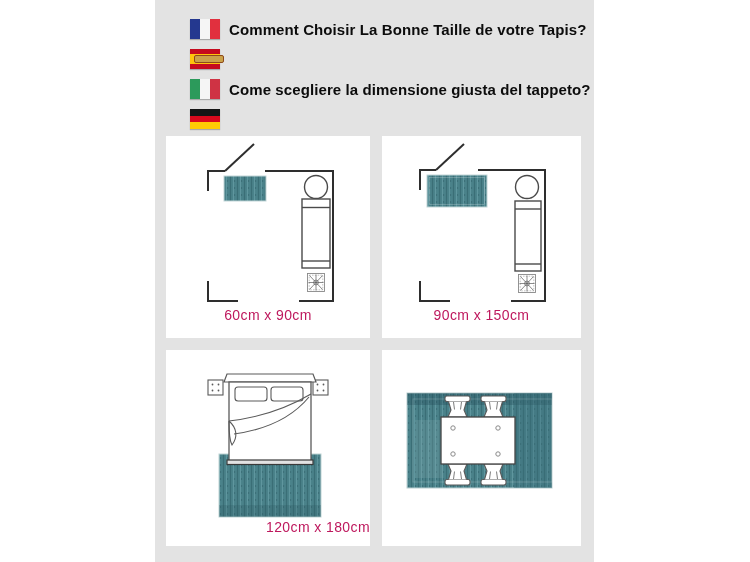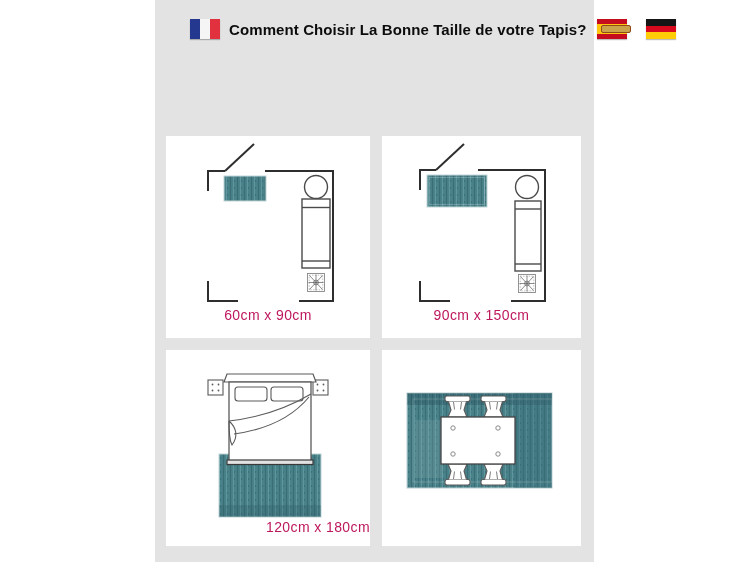--- a/index.html
+++ b/index.html
@@ -1,20 +1,20 @@
 <!DOCTYPE html>
 <html><head>
 <meta charset="utf-8">
 <style>
   html,body{margin:0;padding:0;}
   body{font-family:"Liberation Sans",sans-serif;background:#ffffff;}
   .canvas{position:relative;width:750px;height:562px;background:#ffffff;overflow:hidden;}
   .gray-col{position:absolute;left:155px;top:0;width:439px;height:562px;background:#e3e3e3;}
   
-  .header{position:absolute;left:35px;top:19px;display:flex;flex-direction:row;gap:10px;}
+  .header{position:absolute;left:35px;top:19px;display:flex;flex-direction:column;gap:10px;}
   .hrow{display:flex;align-items:center;height:20px;}
   .flag{width:30px;height:20px;display:flex;flex:none;margin-right:9px;box-shadow:0 1px 1px rgba(0,0,0,.25);}
   .flag span{display:block;}
   .flag-v{flex-direction:row;}
   .flag-v span{width:10px;height:20px;}
   .flag-h{flex-direction:column;}
   .flag-h span{width:30px;}
   .fr-b{background:#24388f;} .fr-w{background:#f5f5f5;} .fr-r{background:#e1303e;}
   .es-r{background:#c60b1e;height:5px;} .es-y{background:#ffc40c;height:10px;position:relative;}
   .es-emblem{position:absolute;left:4px;top:1px;width:7px;height:8px;background:#caa24a;
@@ -52,20 +52,28 @@
       <div class="hrow">
         <span class="flag flag-h">
           <span class="es-r"></span>
             <span class="es-y">
               <span class="es-emblem"></span>
             </span>
             <span class="es-r"></span>
         </span>
       </div>
       <div class="hrow">
+        <span class="flag flag-v">
+          <span class="it-g"></span>
+            <span class="it-w"></span>
+            <span class="it-r"></span>
+        </span>
+        <span class="htext">Come scegliere la dimensione giusta del tappeto?</span>
+      </div>
+      <div class="hrow">
         <span class="flag flag-h">
           <span class="de-k"></span>
             <span class="de-r"></span>
             <span class="de-y"></span>
         </span>
       </div>
     </div>
 
     <div class="card card-1">
       <svg width="204" height="202" viewBox="0 0 204 202">

